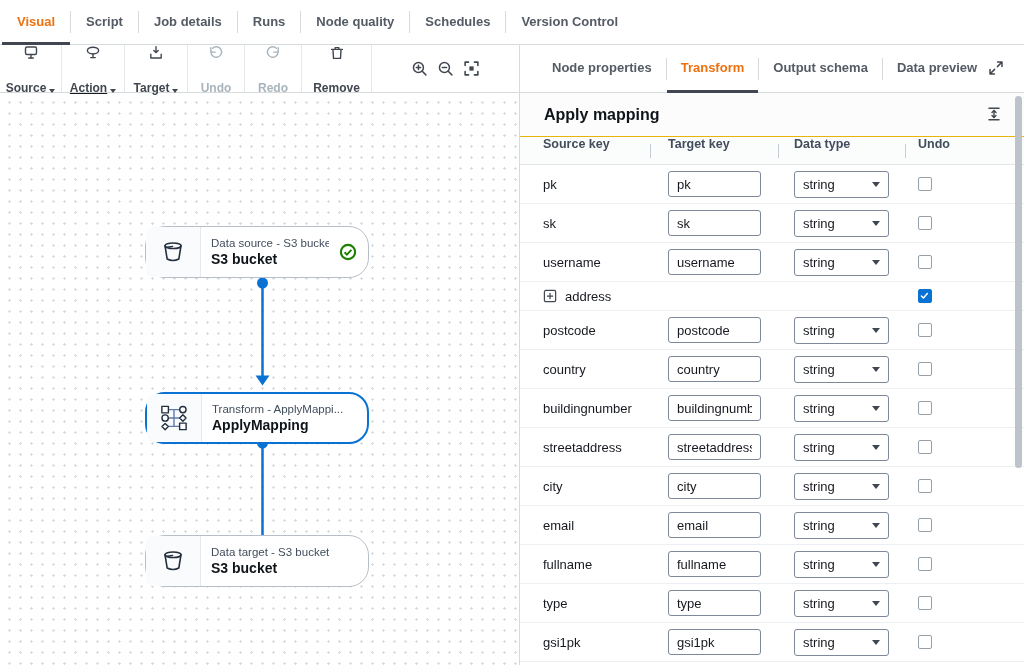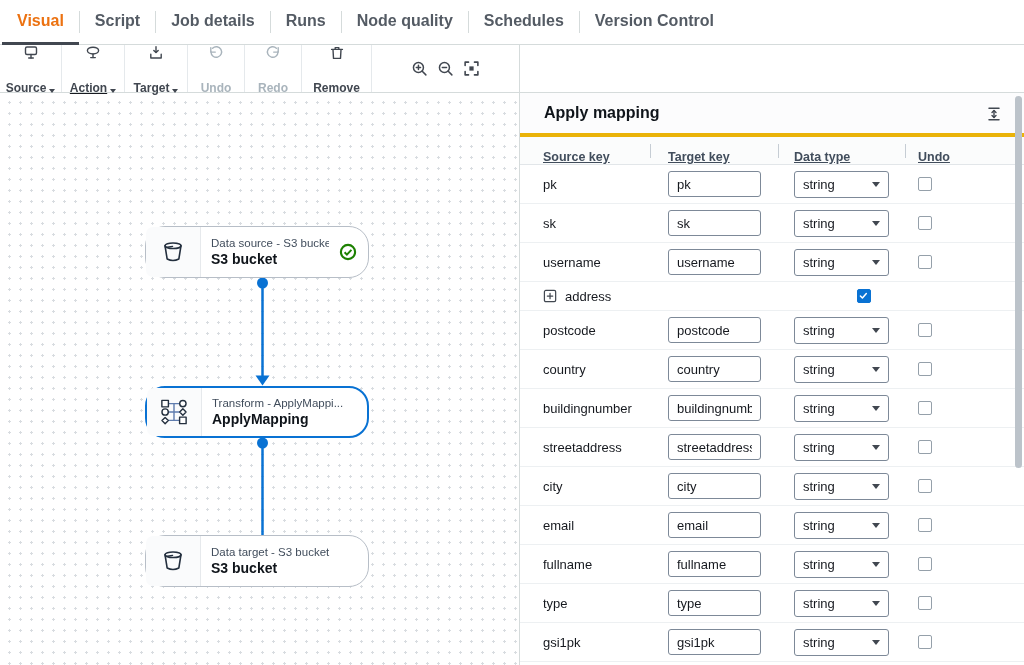--- a/index.html
+++ b/index.html
@@ -6,21 +6,21 @@
   html,body { margin:0; padding:0; }
   body {
     width:1024px; height:665px; overflow:hidden;
     font-family:"Liberation Sans", sans-serif;
     color:#16191f; background:#fff;
   }
   .app { width:1024px; height:665px; display:flex; flex-direction:column; }
 
   
   .tabbar { height:45px; display:flex; align-items:stretch; border-bottom:1px solid #d5dbdb; padding-left:2px; background:#fff; }
-  .tab { display:flex; align-items:center; padding:0 15px; font-size:16px; font-weight:bold;
+  .tab { display:flex; align-items:center; padding:0 15px; font-size:13px; font-weight:bold;
          color:#545b64; cursor:pointer; border-bottom:3px solid transparent; margin-bottom:-1px; white-space:nowrap; }
   .tab.active { color:#ec7211; border-bottom-color:#414750; }
   .tab-divider { width:1px; height:22px; background:#d5dbdb; align-self:center; }
 
   
   .row2 { height:48px; display:flex; border-bottom:1px solid #d5dbdb; background:#fff; }
   .toolbar { width:520px; min-width:520px; display:flex; align-items:stretch; border-right:1px solid #d5dbdb; }
   .tb-btn { display:flex; flex-direction:column; align-items:center; justify-content:center; gap:17px;
             border-right:1px solid #e5e9ec; cursor:pointer; padding:2px 4px 0 4px; }
   .tb-label { font-size:12px; font-weight:bold; color:#414750; display:flex; align-items:flex-end; gap:3px; line-height:12px; }
@@ -45,33 +45,33 @@
   .node-icon { width:55px; min-width:55px; background:#fafbfc; border-right:1px solid #e6e9ec;
                border-radius:7px 0 0 7px; display:flex; align-items:center; justify-content:center; }
   .node-body { flex:1; min-width:0; display:flex; flex-direction:column; justify-content:center; padding:0 10px; gap:2px; }
   .node-title { font-size:11.5px; color:#414d5c; white-space:nowrap; overflow:hidden; }
   .node-name { font-size:14px; font-weight:bold; color:#0f141a; white-space:nowrap; }
   .node-status { display:flex; align-items:center; padding-right:11px; }
 
   
   .panel { flex:1; position:relative; background:#fff; overflow:hidden; }
   .panel-header { height:44px; display:flex; align-items:center; padding:0 24px;
-                  border-bottom:4px solid #eab308; background:#fcfcfd; position:relative; }
+                  border-bottom:1px solid #eab308; background:#fcfcfd; position:relative; }
   .panel-title { font-size:16px; font-weight:bold; color:#0f141a; }
   .collapse-btn { position:absolute; right:22px; top:13px; cursor:pointer; }
 
-  .thead { height:28px; display:flex; align-items:flex-end; padding-left:23px; border-bottom:1px solid #e2e6e9;
-           background:#fbfcfc; position:relative; font-size:12.5px; font-weight:bold; color:#414d5c;text-decoration:underline; }
+  .thead { height:28px; display:flex; align-items:flex-start; padding-left:23px; border-bottom:1px solid #e2e6e9;
+           background:#fbfcfc; position:relative; font-size:12.5px; font-weight:bold; color:#414d5c; }
   .hdiv { position:absolute; width:1px; height:14px; background:#c6cdd4; top:7px; }
   .c-src { width:125px; } .c-tgt { width:126px; } .c-type { width:124px; }
 
   .trow { height:39px; display:flex; align-items:center; padding-left:23px; border-bottom:1px solid #edf0f2; font-size:13px; }
   .trow.grow { height:29px; }
   .src-label { color:#16191f; }
-  .group-label { display:flex; align-items:center; gap:7px; width:314px; }
+  .group-label { display:flex; align-items:center; gap:7px; width:375px; }
   input.tkey { width:93px; height:26px; border:1px solid #7d8998; border-radius:3px; padding:0 8px;
                font-size:13px; font-family:inherit; color:#16191f; background:#fff; }
   .sel { width:95px; height:27px; border:1px solid #7d8998; border-radius:3px; background:#fff;
          display:flex; align-items:center; justify-content:space-between; padding:0 8px; cursor:pointer; }
   .sel-val { font-size:13px; color:#16191f; }
   .sel-caret { width:0; height:0; border-left:4px solid transparent; border-right:4px solid transparent; border-top:5px solid #414750; }
   .cb { width:14px; height:14px; border:1px solid #95a0aa; border-radius:2px; background:#fff; cursor:pointer;
         display:flex; align-items:center; justify-content:center; }
   .cb.checked { background:#0972d3; border-color:#0972d3; }
 
@@ -176,20 +176,32 @@
               <path d="M5 7h4" fill="none" stroke="#414750" stroke-width="1.4" stroke-linecap="round" stroke-linejoin="round"></path>
             </svg>
           </span>
           <span class="vc-btn">
             <svg width="17" height="17" viewBox="0 0 16 16" xmlns="http://www.w3.org/2000/svg">
               <path d="M2 5.2V2h3.2M10.8 2H14v3.2M14 10.8V14h-3.2M5.2 14H2v-3.2" fill="none" stroke="#414750" stroke-width="1.5" stroke-linecap="round" stroke-linejoin="round"></path>
               <rect x="6" y="6" width="4" height="4" fill="#414750"></rect>
             </svg>
           </span>
         </div>
+      </div>
+    <div class="panel-tabs" id="panel-tabs">
+        <div class="tab" style="padding: 0px 14px;">Node properties</div>
+        <span class="tab-divider"></span>
+        <div class="tab active" style="padding: 0px 14px;">Transform</div>
+        <span class="tab-divider"></span>
+        <div class="tab" style="padding: 0px 14px;">Output schema</div>
+        <span class="tab-divider"></span>
+        <div class="tab" style="padding: 0px 14px;">Data preview</div>
+        <span class="expand-btn"><svg width="16" height="16" viewBox="0 0 16 16" xmlns="http://www.w3.org/2000/svg">
+            <path d="M9.6 2H14v4.4M14 2L9.4 6.6M6.4 14H2V9.6M2 14l4.6-4.6" fill="none" stroke="#414750" stroke-width="1.5" stroke-linecap="round" stroke-linejoin="round"></path>
+          </svg></span>
       </div>
   </div>
 
   <div class="main">
     <div class="canvas" id="canvas">
         <svg class="connector-layer" width="520" height="572">
           <circle cx="262.5" cy="190" r="5.5" fill="#0972d3"></circle>
           <line x1="262.5" y1="190" x2="262.5" y2="283" stroke="#0972d3" stroke-width="2.5"></line>
           <path d="M255.5 282.5 h14 L262.5 292.5 z" fill="#0972d3"></path>
           <circle cx="262.5" cy="350" r="5.5" fill="#0972d3"></circle>
@@ -208,21 +220,21 @@
             <span class="node-title">Data source - S3 bucket</span>
             <span class="node-name">S3 bucket</span>
           </div>
           <div class="node-status">
             <svg width="18" height="18" viewBox="0 0 18 18">
               <circle cx="9" cy="9" r="7.1" fill="#fff" stroke="#1d8102" stroke-width="2.1"></circle>
               <path d="M5.6 9.3l2.3 2.3 4.5-4.7" fill="none" stroke="#1d8102" stroke-width="2"></path>
             </svg>
           </div>
         </div>
-        <div class="node selected" style="top: 293px;">
+        <div class="node selected" style="top: 299px;">
           <div class="node-icon">
             <svg width="32" height="28" viewBox="0 0 34 30">
               <path d="M11 6h12M11 15h12M11 24h12M17 6v18" fill="none" stroke="#5f7cae" stroke-width="1.5" stroke-linecap="round" stroke-linejoin="round"></path>
               <rect x="4" y="2.5" width="7" height="7" fill="#fff" stroke="#232f3e" stroke-width="1.5" stroke-linecap="round" stroke-linejoin="round"></rect>
               <circle cx="7.5" cy="15" r="3.4" fill="#fff" stroke="#232f3e" stroke-width="1.5" stroke-linecap="round" stroke-linejoin="round"></circle>
               <path d="M7.5 20.8l3.4 3.4-3.4 3.4-3.4-3.4z" fill="#fff" stroke="#232f3e" stroke-width="1.5" stroke-linecap="round" stroke-linejoin="round"></path>
               <circle cx="26.5" cy="6" r="3.4" fill="#fff" stroke="#232f3e" stroke-width="1.5" stroke-linecap="round" stroke-linejoin="round"></circle>
               <path d="M26.5 11.6l3.4 3.4-3.4 3.4-3.4-3.4z" fill="#fff" stroke="#232f3e" stroke-width="1.5" stroke-linecap="round" stroke-linejoin="round"></path>
               <rect x="23" y="20.5" width="7" height="7" fill="#fff" stroke="#232f3e" stroke-width="1.5" stroke-linecap="round" stroke-linejoin="round"></rect>
             </svg>

